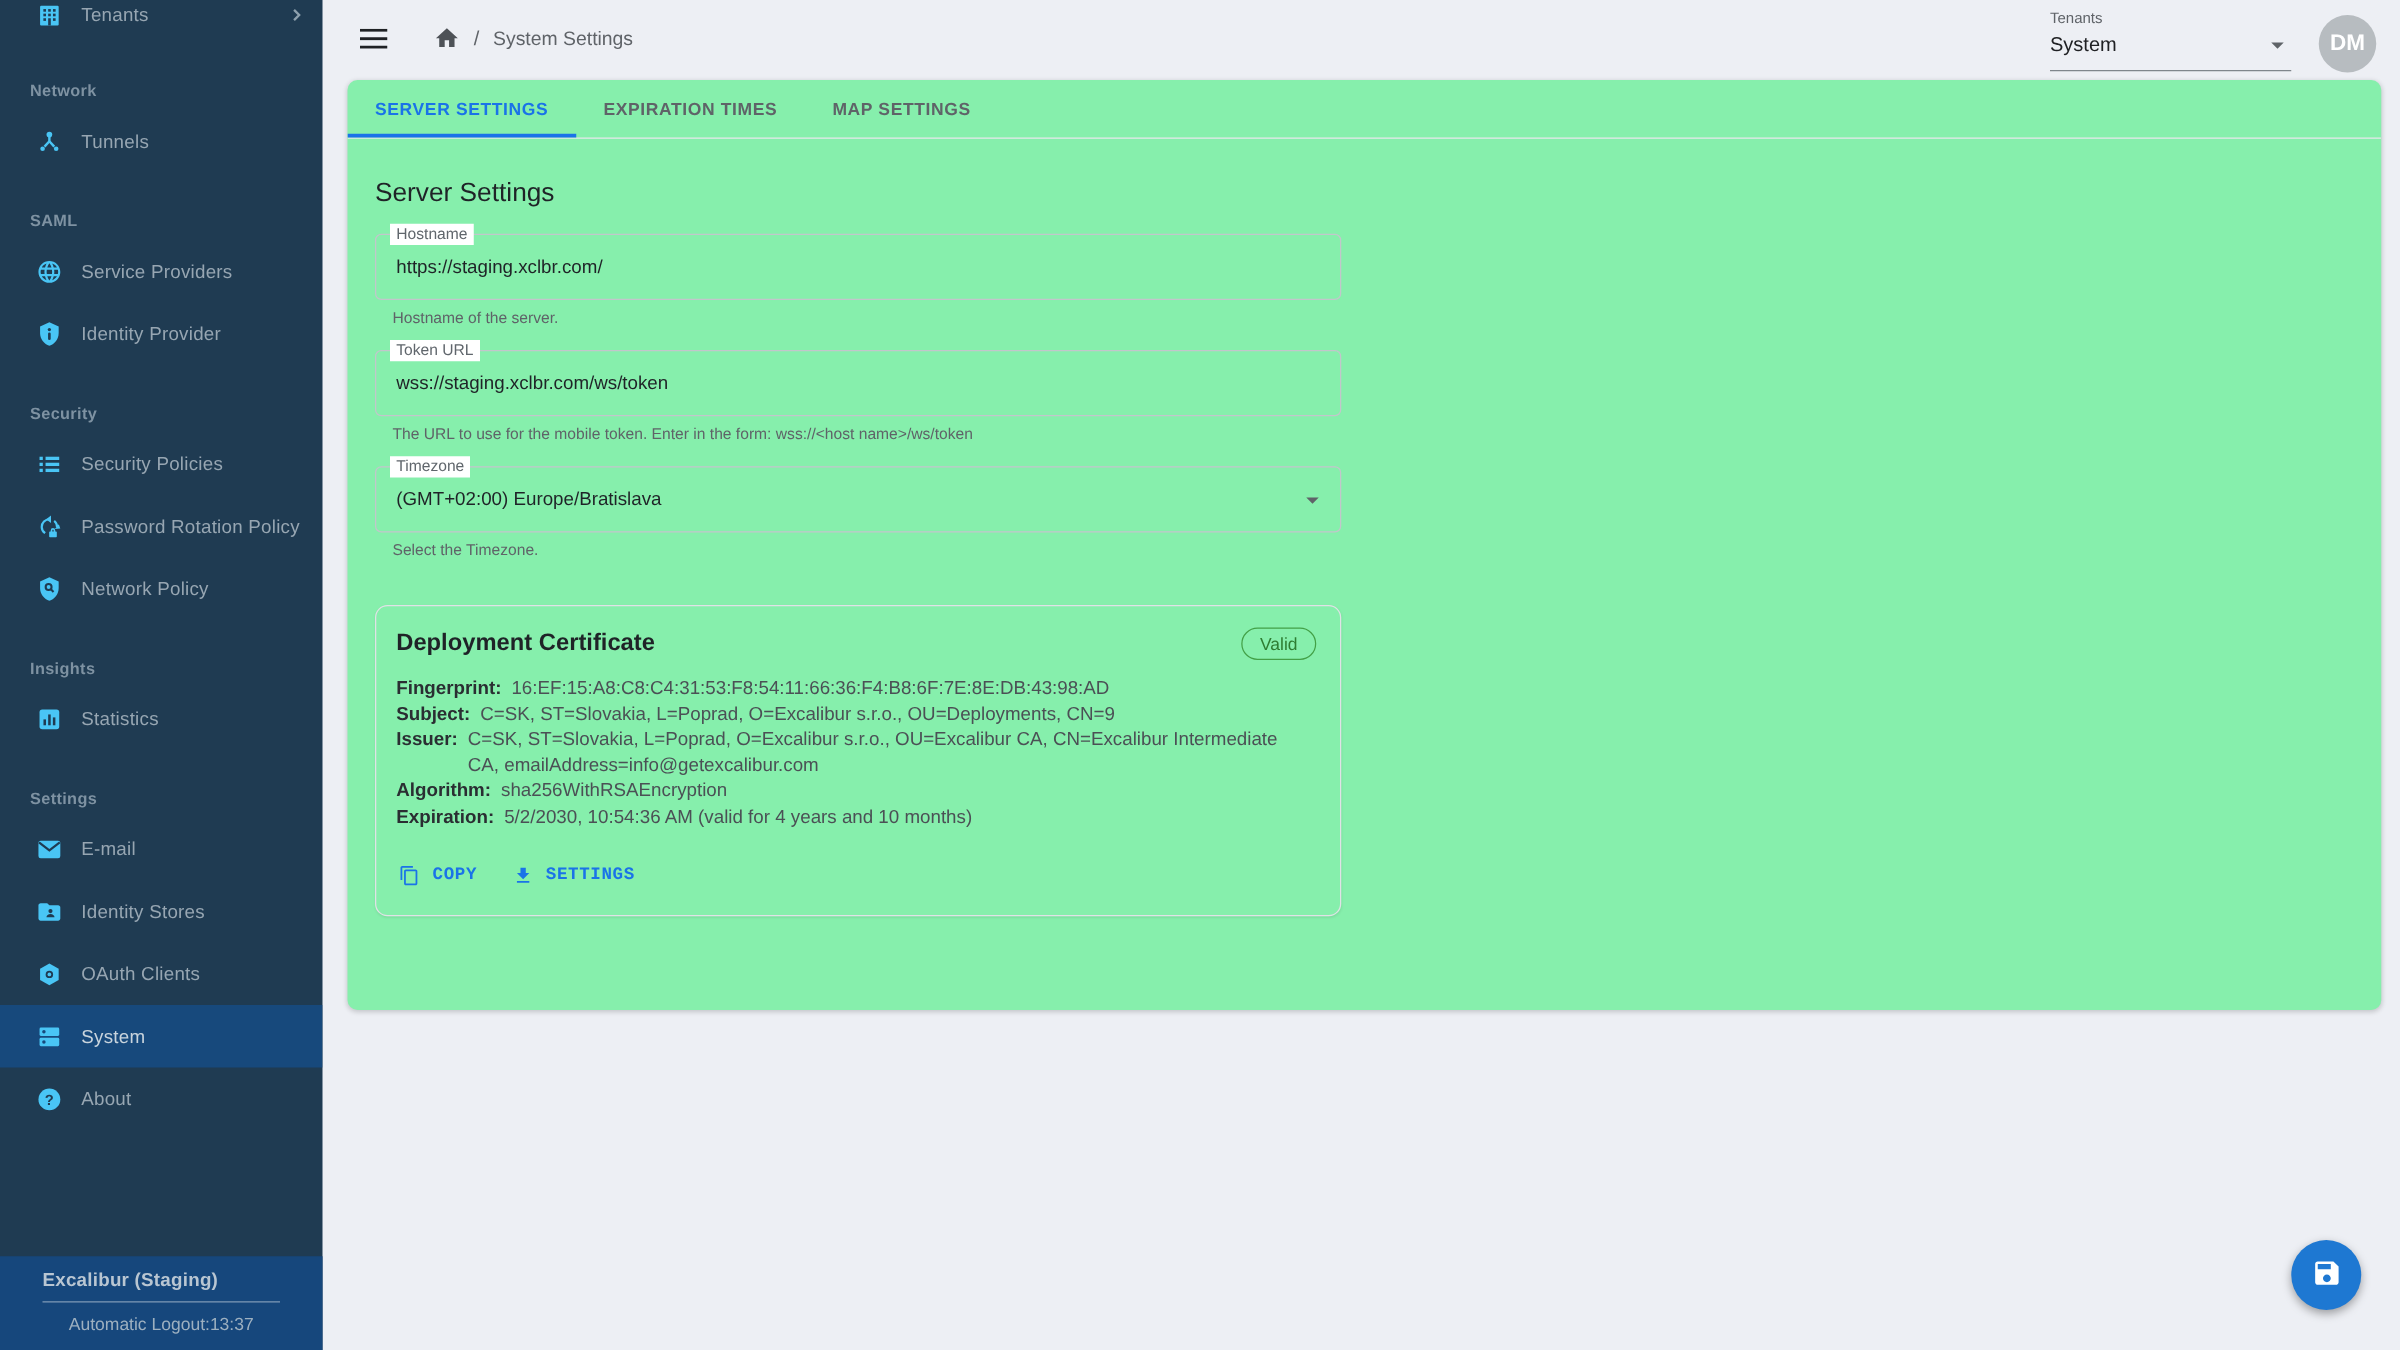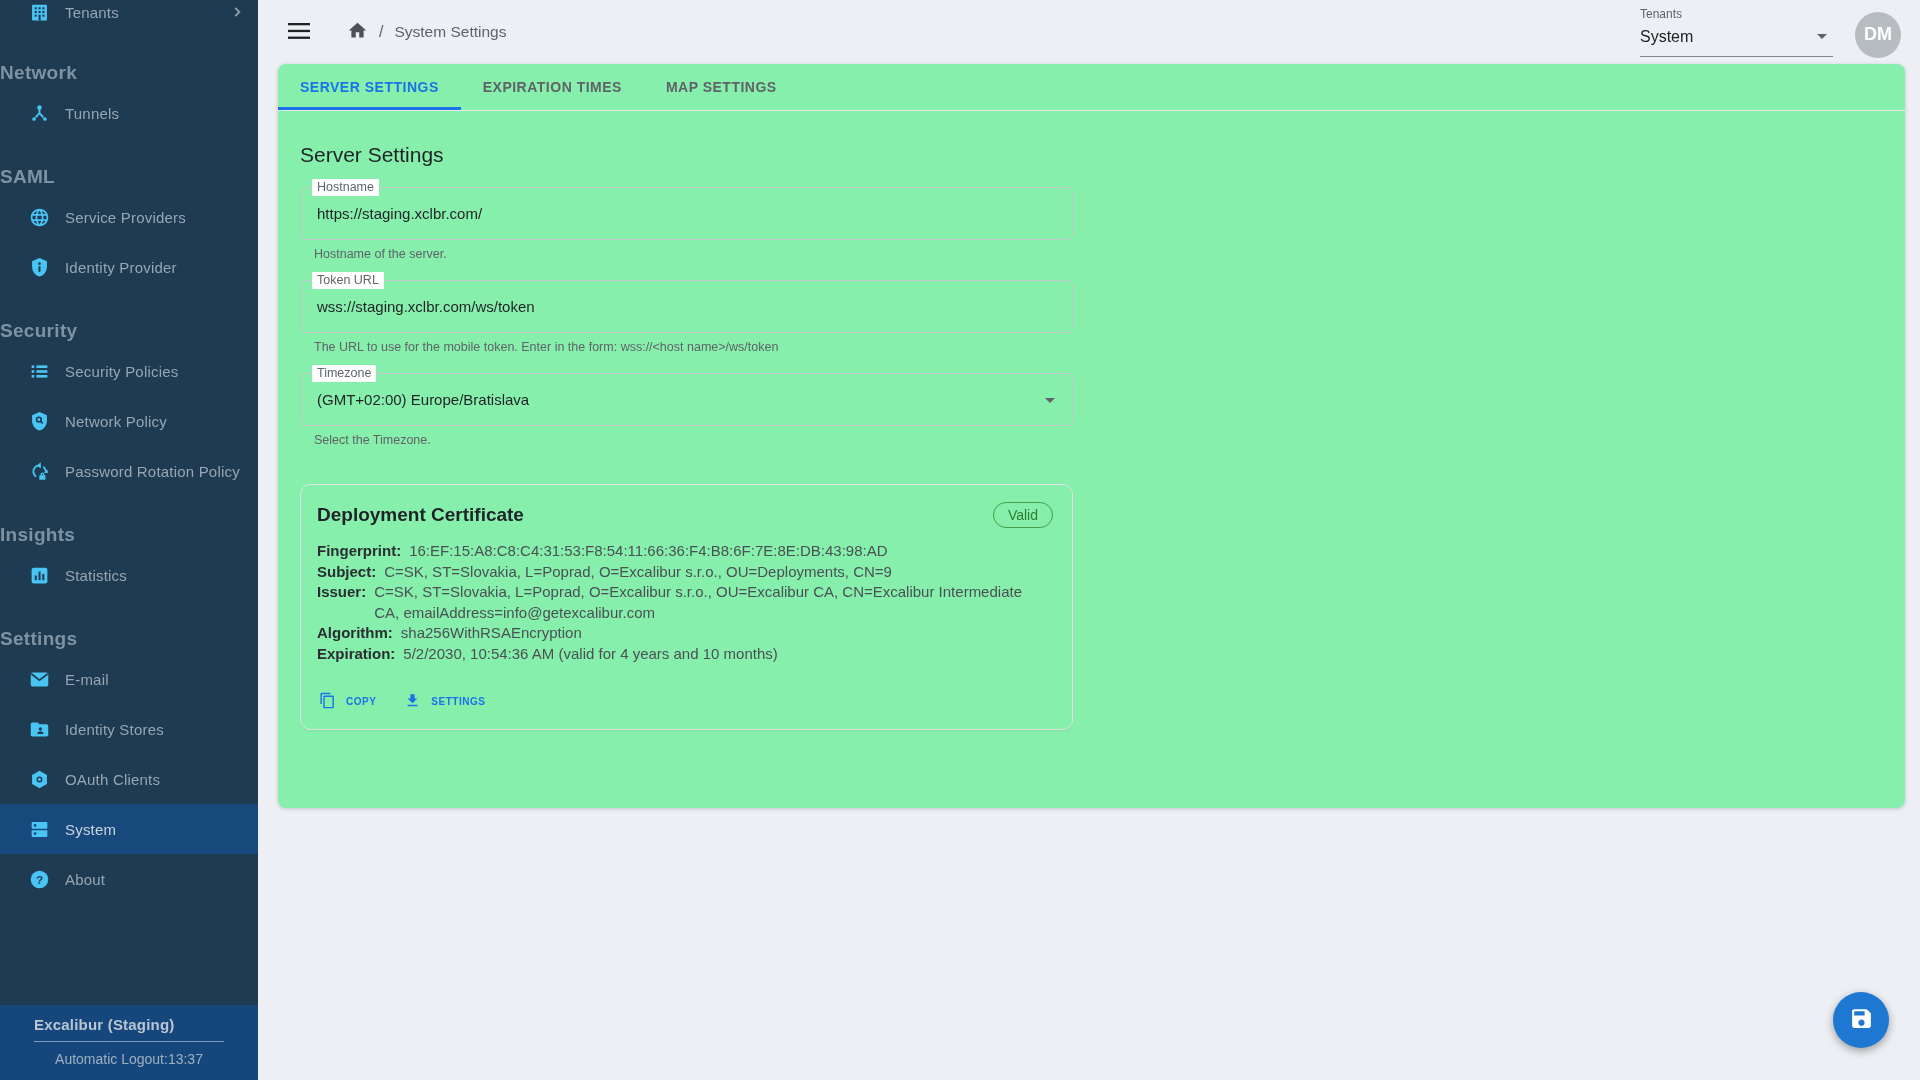--- a/index.html
+++ b/index.html
@@ -10,21 +10,21 @@
   .sidebar{position:absolute;left:0;top:0;width:258px;height:1080px;background:#1f3b52;display:flex;flex-direction:column;z-index:5}
   .nav{flex:1;overflow:hidden}
   .nav-item{height:50px;display:flex;align-items:center;padding:0 14px 0 29px;cursor:pointer}
   .nav-item.first{height:44px;margin-top:-10px}
   .nav-item .nicon{width:21px;height:21px;flex:0 0 21px;margin-right:15px;display:flex;align-items:center;justify-content:center}
   .nav-item .nicon svg{width:21px;height:21px;fill:#49c5f5}
   .nav-item .nlabel{color:#97a6b2;font-size:15px;letter-spacing:.2px;white-space:nowrap}
   .nav-item.selected{background:#17497c}
   .nav-item.selected .nlabel{color:#c9d4dd}
   .nav-item .chev{margin-left:auto;display:flex}
-  .section-header{margin-top:24px;height:30px;line-height:30px;color:#7e92a2;font-size:19px;font-weight:700;letter-spacing:.3px}
+  .section-header{margin-top:24px;height:30px;line-height:30px;padding-left:24px;color:#7e92a2;font-size:13px;font-weight:700;letter-spacing:.3px}
   .sidebar-footer{background:#16477c;padding:11px 34px 13px}
   .sf-title{color:#b9c6d2;font-size:15px;font-weight:700;letter-spacing:.2px}
   .sf-div{border:none;border-top:1px solid rgba(255,255,255,.45);margin:8px 0 9px}
   .sf-row{display:flex;justify-content:center;color:#9db0c0;font-size:14px}
 
   
   .content{position:absolute;left:258px;top:0;right:0;bottom:0}
   .topbar{height:64px;display:flex;align-items:center;padding:0 19px 0 30px}
   .icon-btn{background:none;border:none;cursor:pointer;display:flex;align-items:center;padding:0}
   .hamburger{margin-right:37px}
@@ -58,21 +58,21 @@
   
   .cert-card{margin-top:36px;width:773px;border:1px solid #e0e2e6;border-radius:10px;padding:17px 16px 10px;box-shadow:0 1px 2px rgba(0,0,0,.07)}
   .cert-head{display:flex;align-items:center;margin-bottom:13px}
   .cert-title{font-size:19px;font-weight:700;color:#1f2327}
   .pill{margin-left:auto;margin-right:3px;border:1px solid #43a047;color:#2e7d32;font-size:14px;padding:4px 14px;border-radius:16px}
   .cert-row{display:flex;font-size:15px;line-height:20.5px}
   .cert-row .clabel{font-weight:700;color:#2a2e32;margin-right:8px;flex:0 0 auto}
   .cert-row .cvalue{color:#4b5055}
   .cert-row .cvalue.wrapv{max-width:662px}
   .cert-actions{margin-top:22px;display:flex;align-items:center;gap:28px;padding:6px 2px 8px}
-  .text-btn{display:flex;align-items:center;gap:10px;background:none;border:none;color:#1a73e8;font-size:10px;font-weight:700;letter-spacing:.5px;cursor:pointer;font-family:Liberation Sans, sans-serif}
+  .text-btn{display:flex;align-items:flex-start;gap:10px;background:none;border:none;color:#1a73e8;font-size:14px;font-weight:700;letter-spacing:.5px;cursor:pointer;font-family:Liberation Mono, monospace}
   .text-btn svg{fill:#1a73e8}
 
   
   .fab{position:absolute;right:31px;bottom:32px;width:56px;height:56px;border-radius:50%;background:#1e78d2;border:none;box-shadow:0 3px 8px rgba(0,0,0,.35);display:flex;align-items:center;justify-content:center;cursor:pointer;z-index:10}
 </style>
 </head>
 <body>
 
 <aside class="sidebar">
   <nav class="nav">
@@ -146,38 +146,38 @@
             <rect x="8.5" y="10.5" width="12.5" height="3"></rect>
             <rect x="3" y="16" width="3" height="3"></rect>
             <rect x="8.5" y="16" width="12.5" height="3"></rect>
           </svg>
       </span>
       <span class="nlabel">Security Policies</span>
     </div>
     <div class="nav-item">
       <span class="nicon">
         <svg viewBox="0 0 24 24">
-            <path d="M12 1L3.5 4.8v6c0 5.4 3.6 10.3 8.5 11.6 4.9-1.3 8.5-6.2 8.5-11.6v-6L12 1z"></path>
-            <circle cx="11.3" cy="9.8" r="2.7" fill="none" stroke="#1f3b52" stroke-width="1.9"></circle>
-            <path d="M13.2 11.7l2.6 2.6" stroke="#1f3b52" stroke-width="1.9"></path>
-          </svg>
-      </span>
-      <span class="nlabel">Network Policy</span>
-    </div>
-    <div class="nav-item">
-      <span class="nicon">
-        <svg viewBox="0 0 24 24">
             <path d="M12 4a8 8 0 0 0-8 8 8 8 0 0 0 3.5 6.6l1.2-1.7A6 6 0 0 1 6 12a6 6 0 0 1 6-6z"></path>
             <path d="M13.5 1.5L9 5l4.5 3.5z"></path>
             <path d="M20 12a8 8 0 0 0-3-6.2L15.8 7.4A6 6 0 0 1 18 12z"></path>
             <path d="M20.6 9.5L17 14l5-.5z"></path>
             <path d="M13.2 16.2v-1a2.1 2.1 0 0 1 4.2 0v1h.7c.4 0 .7.3.7.7v3.9c0 .4-.3.7-.7.7h-5.6c-.4 0-.7-.3-.7-.7v-3.9c0-.4.3-.7.7-.7h.7zm1.5 0h1.2v-1a.6.6 0 0 0-1.2 0v1z"></path>
           </svg>
       </span>
       <span class="nlabel">Password Rotation Policy</span>
+    </div>
+    <div class="nav-item">
+      <span class="nicon">
+        <svg viewBox="0 0 24 24">
+            <path d="M12 1L3.5 4.8v6c0 5.4 3.6 10.3 8.5 11.6 4.9-1.3 8.5-6.2 8.5-11.6v-6L12 1z"></path>
+            <circle cx="11.3" cy="9.8" r="2.7" fill="none" stroke="#1f3b52" stroke-width="1.9"></circle>
+            <path d="M13.2 11.7l2.6 2.6" stroke="#1f3b52" stroke-width="1.9"></path>
+          </svg>
+      </span>
+      <span class="nlabel">Network Policy</span>
     </div>
 
     <div class="section-header">Insights</div>
     <div class="nav-item">
       <span class="nicon">
         <svg viewBox="0 0 24 24">
             <rect x="3" y="3" width="18" height="18" rx="2.5"></rect>
             <rect x="6.6" y="12" width="2.3" height="5.4" fill="#1f3b52"></rect>
             <rect x="10.9" y="7.5" width="2.3" height="9.9" fill="#1f3b52"></rect>
             <rect x="15.2" y="10.2" width="2.3" height="7.2" fill="#1f3b52"></rect>

